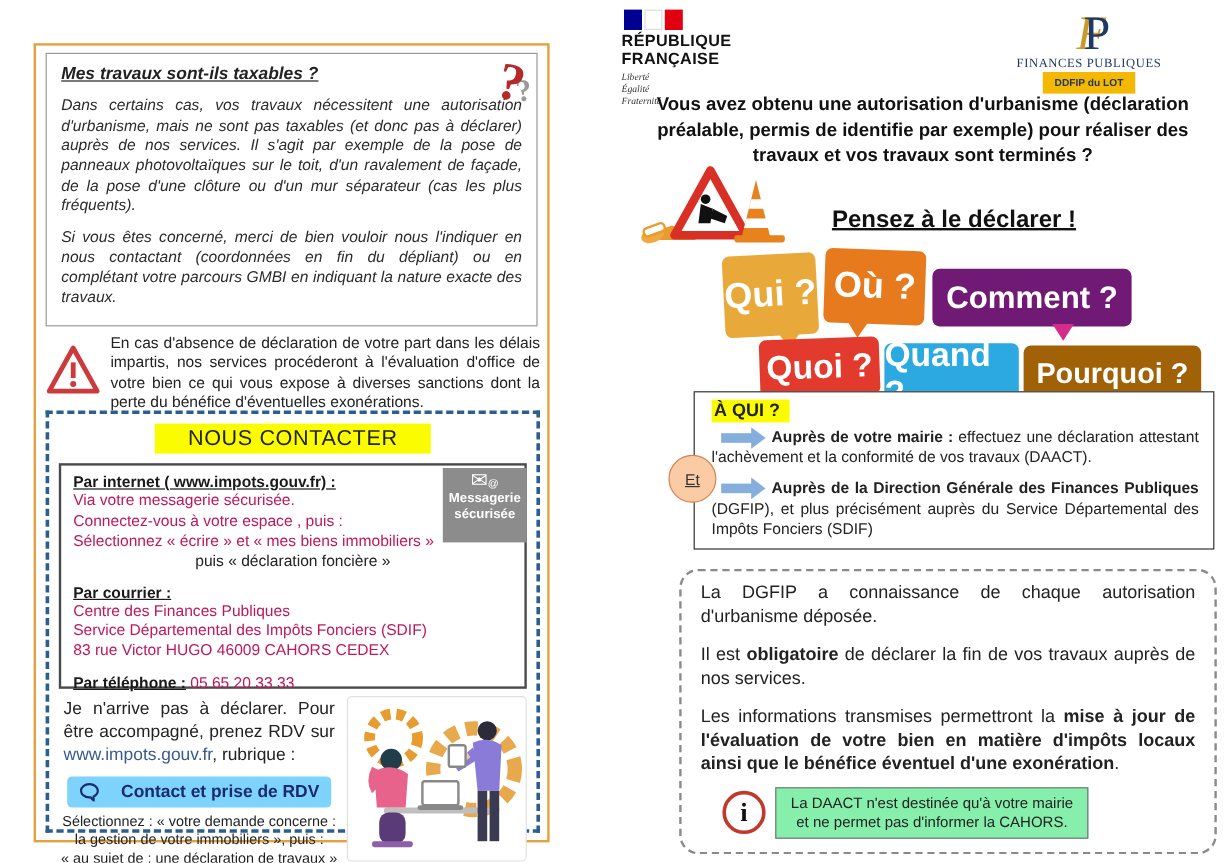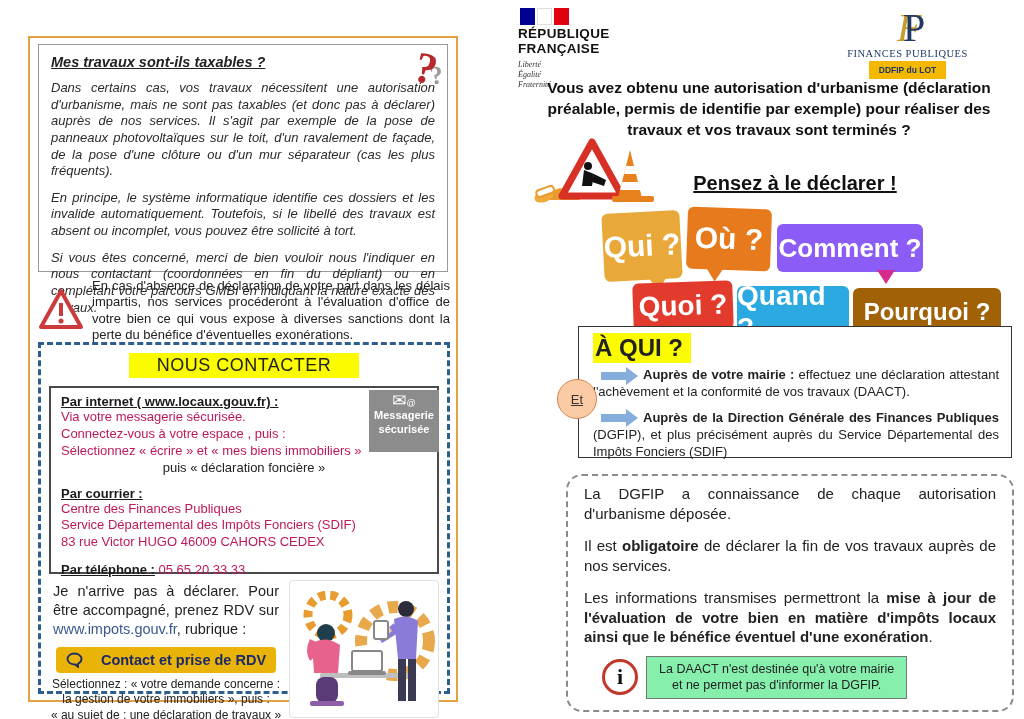--- a/index.html
+++ b/index.html
@@ -38,21 +38,21 @@
   .c-section { margin-bottom:9px; }
   .msg-badge { position:absolute; right:-2px; top:2px; width:70px; height:62px; background:#8C8C8C;
     color:#fff; text-align:center; padding-top:2px; }
   .msg-badge .env { font-size:17px; line-height:1; }
   .msg-badge .bl { font-size:11px; font-weight:bold; line-height:1.25; }
 
   .rdv-area { display:flex; margin-top:6px; gap:6px; }
   .rdv-left { flex:1 1 58%; }
   .rdv-p { font-size:14.5px; color:#222; text-align:justify; line-height:1.3; padding:2px 4px; }
   .rdv-link { color:#3a5a8c; }
-  .rdv-button { margin:6px auto 4px auto; width:220px; background:#eab308; border-radius:4px;
+  .rdv-button { margin:6px auto 4px auto; width:220px; background:#7dd3fc; border-radius:4px;
     padding:5px 6px; text-align:center; font-weight:bold; font-size:14.5px; color:#1B2A6B;
     display:flex; align-items:center; justify-content:center; gap:18px; cursor:pointer; }
   .rdv-note { text-align:center; font-size:12px; color:#222; line-height:1.3; }
   .illus { flex:0 0 150px; height:138px; border:1px solid #e0e0e0; border-radius:4px; background:#fff; }
 
   
   .rf-logo { position:absolute; left:518px; top:8px; width:120px; }
   .rf-flag { display:flex; gap:2px; margin-left:2px; margin-bottom:2px; }
   .rf-flag .bar { width:15px; height:17px; }
   .rf-b { background:#000091; } .rf-w { background:#fff; border:1px solid #ddd; } .rf-r { background:#E1000F; }
@@ -78,32 +78,32 @@
 
   .bubbles { position:absolute; left:585px; top:206px; width:400px; height:135px; }
   .bubble { position:absolute; color:#fff; font-weight:bold; display:flex; align-items:center;
     justify-content:center; border-radius:6px; }
   .bubble::after { content:''; position:absolute; bottom:-12px; left:18px;
     border-left:9px solid transparent; border-right:9px solid transparent; border-top:14px solid; }
   .b-qui { left:18px; top:6px; width:78px; height:68px; font-size:30px; transform:rotate(-3deg); background:#E9A83A; }
   .b-qui::after { border-top-color:#E9A83A; left:44px; }
   .b-ou { left:102px; top:2px; width:84px; height:62px; font-size:30px; transform:rotate(2deg); background:#E87A1E; }
   .b-ou::after { border-top-color:#E87A1E; left:20px; }
-  .b-comment { left:192px; top:18px; width:146px; height:48px; font-size:26px; background:#8b5cf6; }
+  .b-comment { left:192px; top:18px; width:166px; height:48px; font-size:26px; background:#701a75; }
   .b-comment::after { border-top-color:#D62B8A; left:100px; }
   .b-quoi { left:48px; top:76px; width:100px; height:48px; font-size:28px; transform:rotate(-2deg); background:#E23B2E; }
   .b-quoi::after { border-top-color:#E23B2E; left:30px; }
   .b-quand { left:152px; top:80px; width:112px; height:52px; font-size:28px; background:#2BA9E0; }
   .b-quand::after { border-top-color:#2BA9E0; left:40px; }
   .b-pourquoi { left:268px; top:82px; width:148px; height:48px; font-size:24px; background:#a16207; }
   .b-pourquoi::after { border-top-color:#8CC63E; left:60px; }
 
   .aqui-box { position:absolute; left:578px; top:326px; width:434px; height:132px;
     border:1px solid #333; background:#fff; padding:6px 12px 6px 14px; }
-  .aqui-heading { display:inline-block; background:#FCFC00; font-weight:bold; font-size:24px;
+  .aqui-heading { display:inline-block; background:#FCFC00; font-weight:bold; font-size:15px;
     color:#222; padding:1px 8px 1px 2px; margin-bottom:4px; }
   .aqui-item { font-size:13px; color:#222; text-align:justify; line-height:1.3; margin-bottom:9px; }
   .arrow-icon { display:inline-block; width:26px; height:8px; background:#85AEDC;
     position:relative; margin:0 16px 0 8px; vertical-align:middle; }
   .arrow-icon::after { content:''; position:absolute; right:-11px; top:-5px;
     border-left:12px solid #85AEDC; border-top:9px solid transparent; border-bottom:9px solid transparent; }
   .et-circle { position:absolute; left:-22px; top:52px; width:40px; height:40px; border-radius:50%;
     background:#FACBA4; border:1.5px solid #D4854F; display:flex; align-items:center; justify-content:center;
     font-weight:normal; font-size:13px; color:#333; text-decoration:underline; }
 
@@ -125,21 +125,20 @@
 
   <div class="left-page">
 
     <div class="taxable-box">
       <div class="taxable-title">Mes travaux sont-ils taxables ?</div>
       <div class="qmark-icon">
         <span class="qmark-gray">?</span>
         <span class="qmark-red">?</span>
       </div>
       <p class="taxable-p">Dans certains cas, vos travaux nécessitent une autorisation d'urbanisme, mais ne sont pas taxables (et donc pas à déclarer) auprès de nos services. Il s'agit par exemple de la pose de panneaux photovoltaïques sur le toit, d'un ravalement de façade, de la pose d'une clôture ou d'un mur séparateur (cas les plus fréquents).</p>
-      <p class="taxable-p">En principe, le système informatique identifie ces dossiers et les invalide automatiquement. Toutefois, si le libellé des travaux est absent ou incomplet, vous pouvez être sollicité à tort.</p>
       <p class="taxable-p">Si vous êtes concerné, merci de bien vouloir nous l'indiquer en nous contactant (coordonnées en fin du dépliant) ou en complétant votre parcours GMBI en indiquant la nature exacte des travaux.</p>
     </div>
 
     <div class="warning-row">
       <span class="warning-icon">
         <svg width="46" height="44" viewBox="0 0 46 44">
           <path d="M23 4 L43 40 L3 40 Z" fill="#fff" stroke="#CC3B3B" stroke-width="4" stroke-linejoin="round"></path>
           <rect x="21" y="16" width="4" height="13" fill="#CC3B3B"></rect>
           <circle cx="23" cy="34" r="2.5" fill="#CC3B3B"></circle>
         </svg>
@@ -151,21 +150,21 @@
       <div class="contact-heading">NOUS CONTACTER</div>
 
       <div class="contact-box">
         <div class="msg-badge">
           <div class="env">✉<span style="font-size:9px;">@</span></div>
           <div class="bl">Messagerie</div>
           <div class="bl">sécurisée</div>
         </div>
 
         <div class="c-section">
-          <div class="c-label">Par internet ( www.locaux.gouv.fr) :</div>
+          <div class="c-label">Par internet ( www.impots.gouv.fr) :</div>
           <div class="c-line">Via votre messagerie sécurisée.</div>
           <div class="c-line">Connectez-vous à votre espace , puis :</div>
           <div class="c-line">Sélectionnez « écrire » et « mes biens immobiliers »</div>
           <div class="c-line-center">puis « déclaration foncière »</div>
         </div>
 
         <div class="c-section">
           <div class="c-label">Par courrier :</div>
           <div class="c-line">Centre des Finances Publiques</div>
           <div class="c-line">Service Départemental des Impôts Fonciers (SDIF)</div>
@@ -286,18 +285,18 @@
 
   <div class="dgfip-dashed">
     <p class="dg-p">La DGFIP a connaissance de chaque autorisation d'urbanisme déposée.</p>
     <p class="dg-p"><span>Il est </span><span class="bold">obligatoire</span><span> de déclarer la fin de vos travaux auprès de nos services.</span></p>
     <p class="dg-p"><span>Les informations transmises permettront la </span><span class="bold">mise à jour de l'évaluation de votre bien en matière d'impôts locaux ainsi que le bénéfice éventuel d'une exonération</span><span>.</span></p>
 
     <div class="info-strip">
       <div class="i-icon">i</div>
       <div class="i-note">
         <div>La DAACT n'est destinée qu'à votre mairie</div>
-        <div>et ne permet pas d'informer la DGFIP.</div>
+        <div>et ne permet pas d'informer la CAHORS.</div>
       </div>
     </div>
   </div>
 
 </div>
 
 </body></html>

